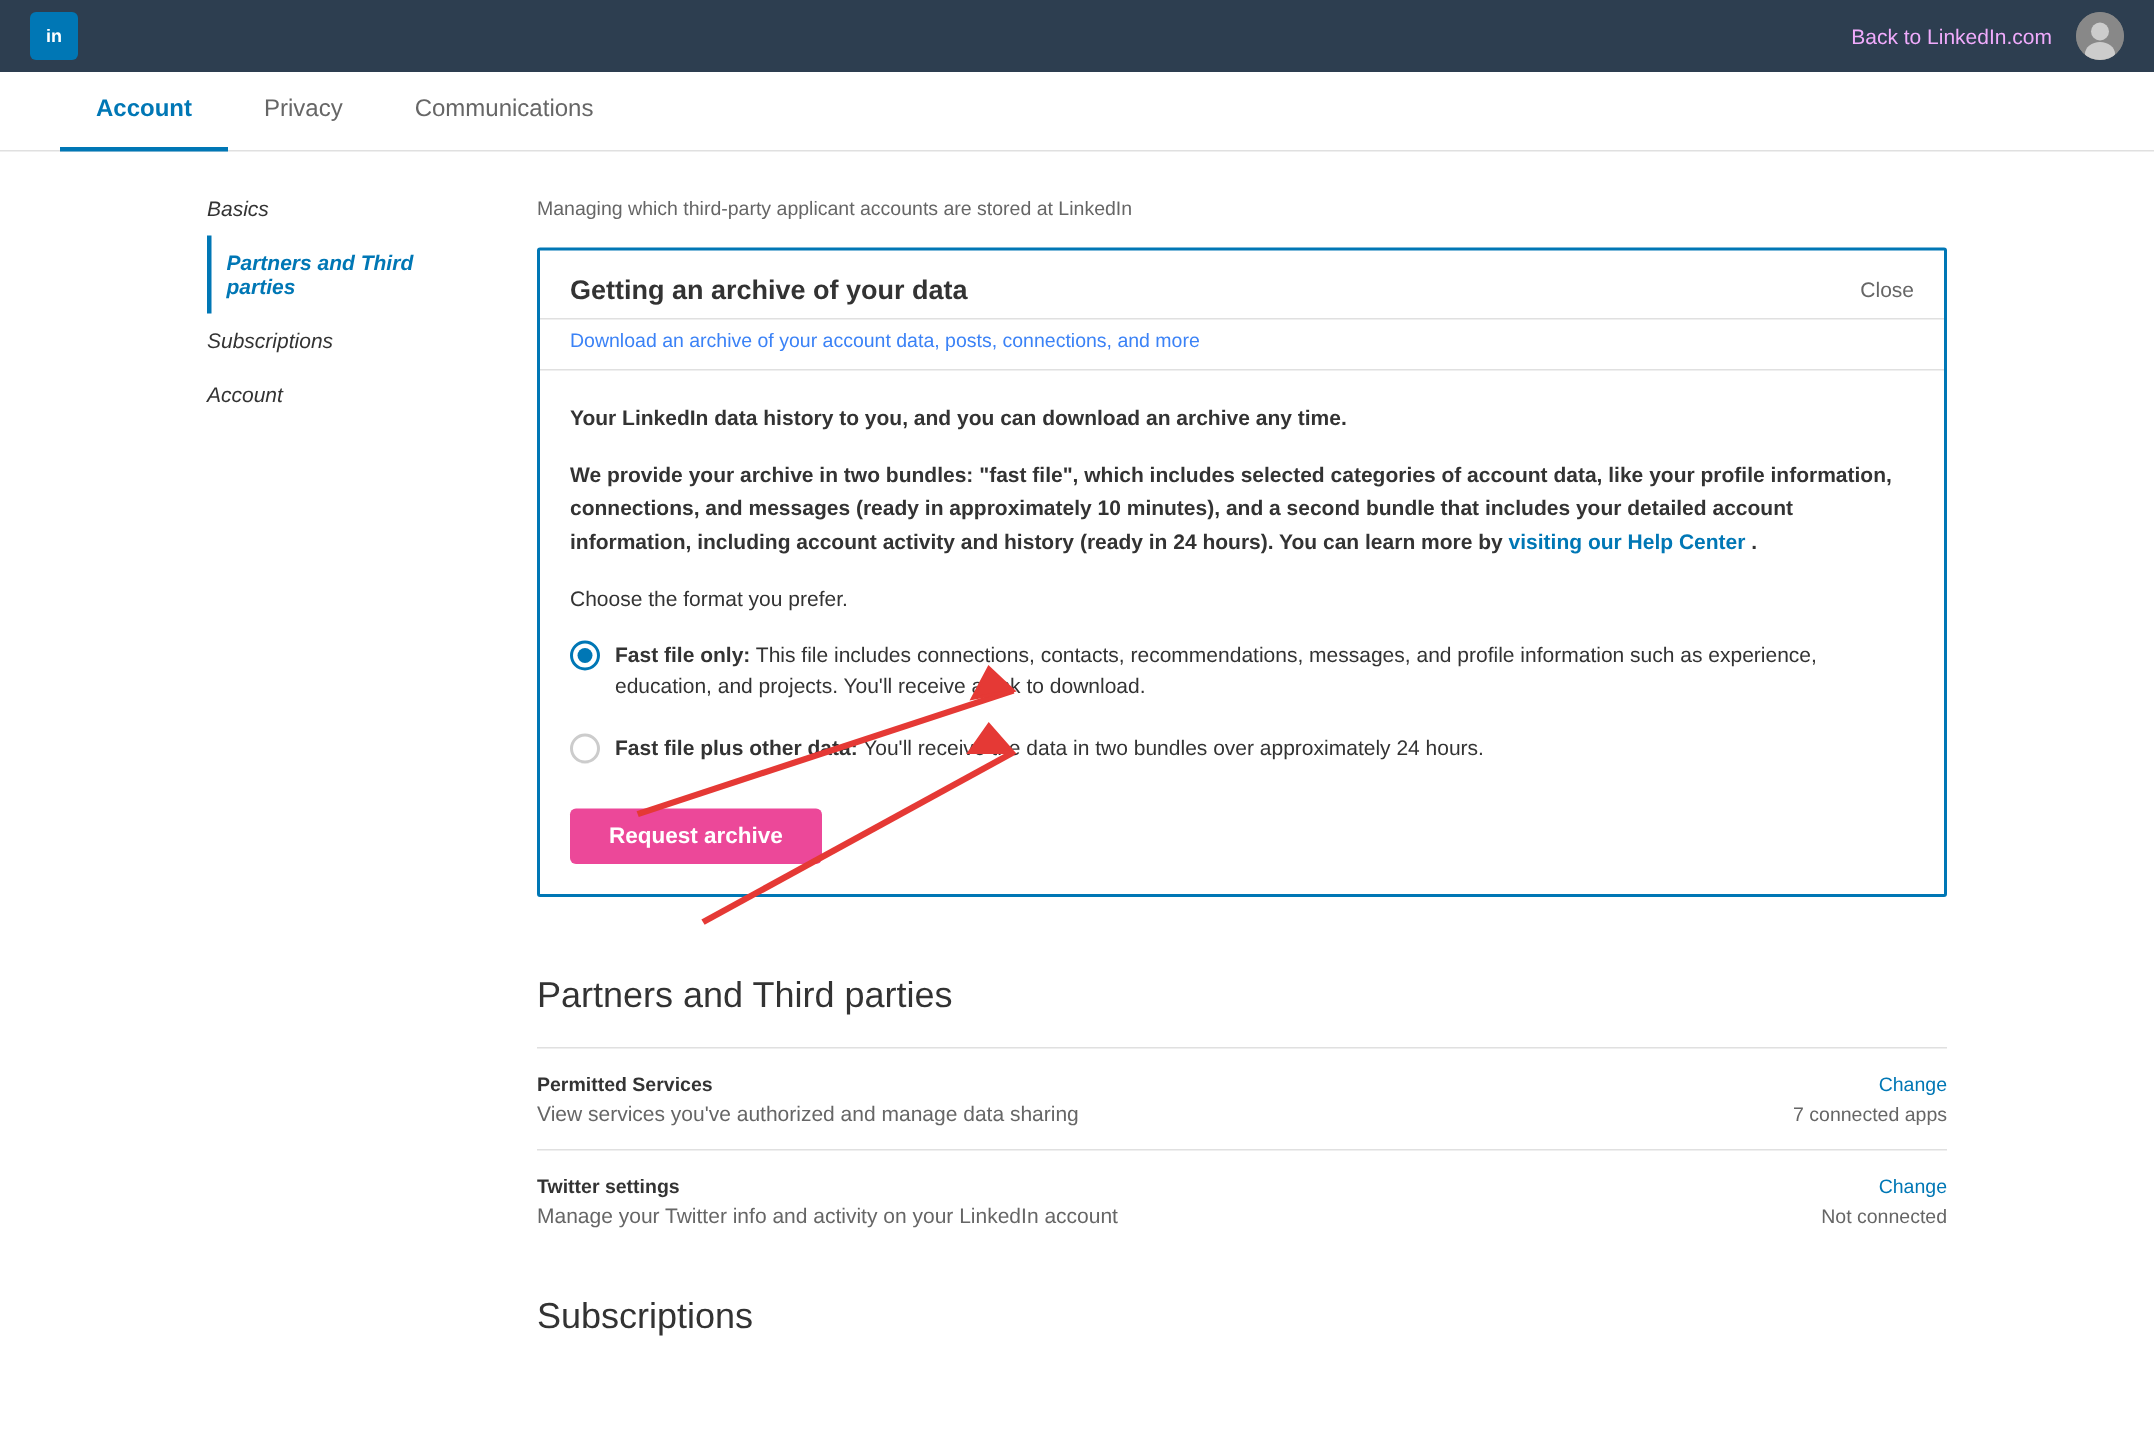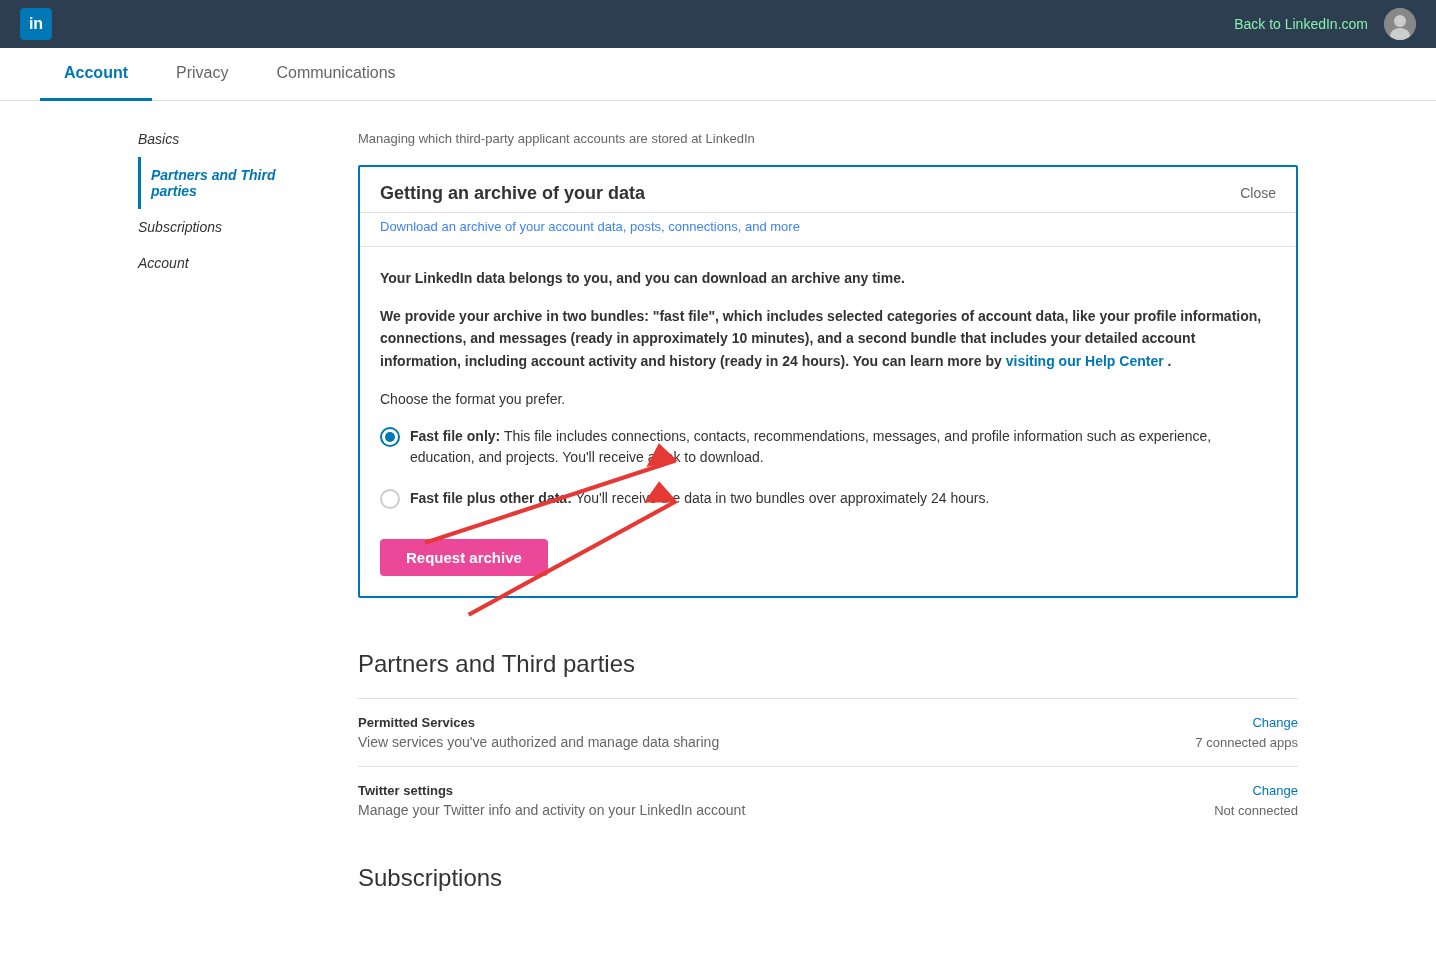--- a/index.html
+++ b/index.html
@@ -12,30 +12,30 @@
       display: flex;
       align-items: center;
       justify-content: space-between;
       padding: 0 20px;
     }
     .topbar-left { display: flex; align-items: center; gap: 12px; }
     .linkedin-logo {
       background: #0077b5;
       color: #fff;
       font-weight: bold;
-      font-size: 16px;
+      font-size: 12px;
       width: 32px;
       height: 32px;
       display: flex;
       align-items: center;
       justify-content: center;
       border-radius: 4px;
     }
     .topbar-right { display: flex; align-items: center; gap: 16px; color: #ccc; font-size: 14px; }
-    .topbar-right a { color: #86efac; text-decoration: none; }
+    .topbar-right a { color: #f0abfc; text-decoration: none; }
     .avatar-circle {
       width: 32px;
       height: 32px;
       border-radius: 50%;
       background: #888;
       overflow: hidden;
       display: flex;
       align-items: center;
       justify-content: center;
       color: #fff;
@@ -239,21 +239,21 @@
     <div class="top-partial">Managing which third-party applicant accounts are stored at LinkedIn</div>
 
     <div class="archive-box">
       <div class="archive-box-header">
         <h2>Getting an archive of your data</h2>
         <button class="close-btn">Close</button>
       </div>
       <div class="archive-box-subtitle">Download an archive of your account data, posts, connections, and more</div>
       <div class="archive-box-body">
         <p>
-          <strong>Your LinkedIn data belongs to you, and you can download an archive any time.</strong>
+          <strong>Your LinkedIn data history to you, and you can download an archive any time.</strong>
         </p>
         <p>
           <strong>
             <span>We provide your archive in two bundles: "fast file", which includes selected categories of account data, like your profile information, connections, and messages (ready in approximately 10 minutes), and a second bundle that includes your detailed account information, including account activity and history (ready in 24 hours). You can learn more by </span>
             <a href="#" class="help-link">visiting our Help Center</a>
             <span>.</span>
           </strong>
         </p>
         <p class="format-label">Choose the format you prefer.</p>
 

